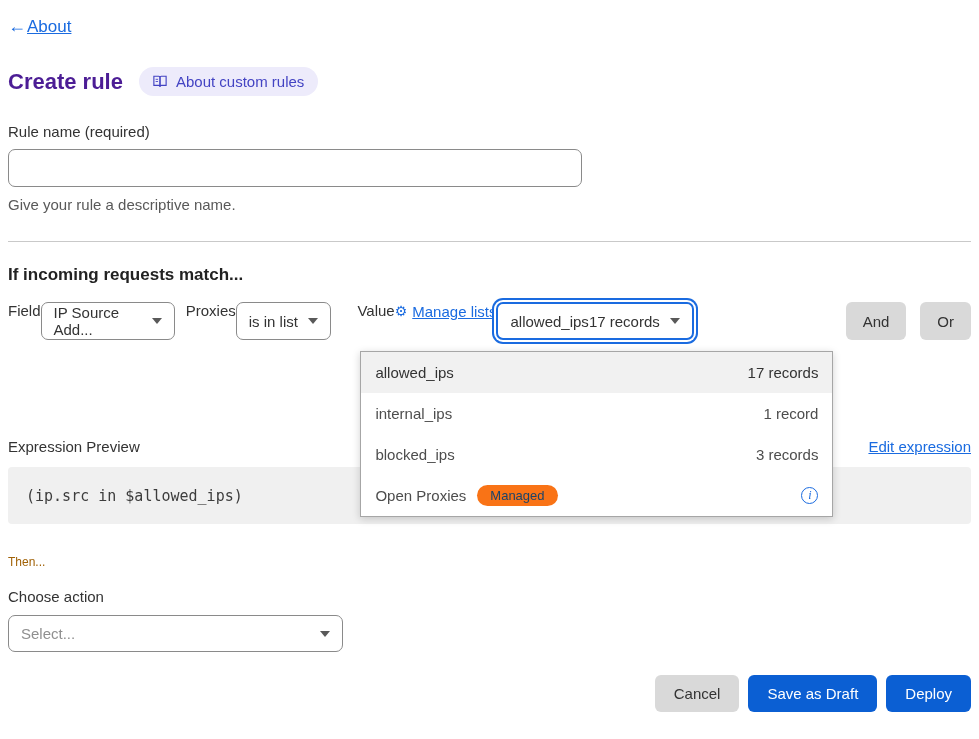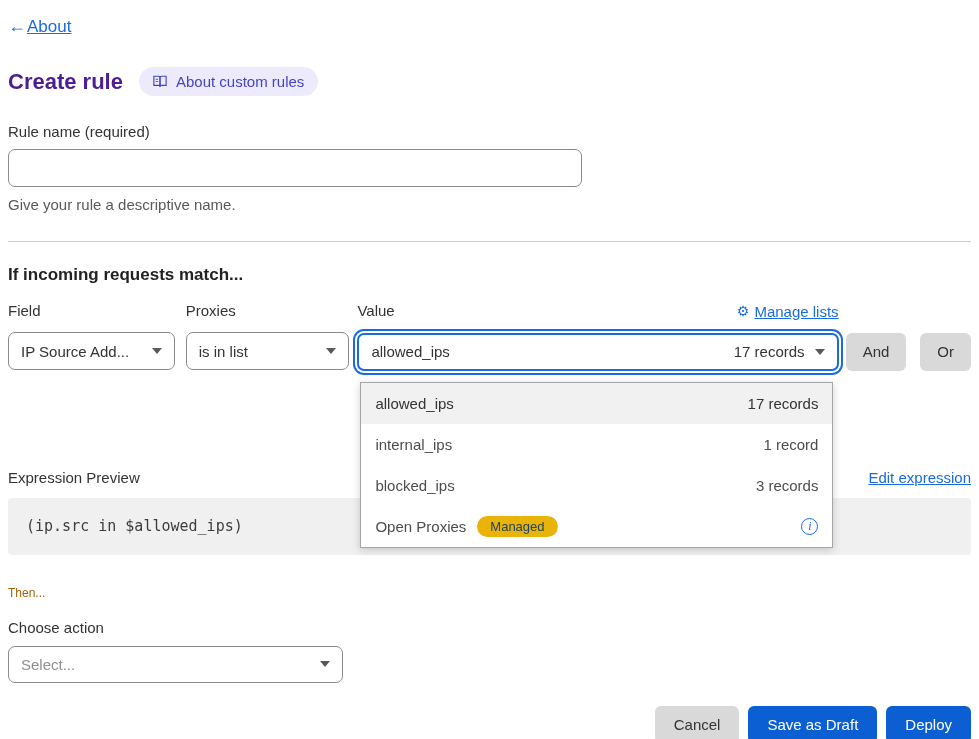--- a/index.html
+++ b/index.html
@@ -39,21 +39,21 @@
     font-family: "Liberation Sans", sans-serif; font-size: 15px; color: #333;
   }
   .help-text { margin-top: 9px; color: #595959; }
 
   .divider { margin-top: 28px; border: none; border-top: 1px solid #c9c9c9; }
 
   .section-heading { margin-top: 23px; font-size: 17px; font-weight: bold; color: #222; }
 
   
   .builder-row { margin-top: 17px; display: flex; align-items: flex-start; }
-  .col { display: flex; flex-direction: column; }
+  .col { display: flex; flex-direction: row; }
   .col-field { width: 167px; margin-right: 11px; }
   .col-operator { width: 164px; margin-right: 8px; }
   .col-value { width: 482px; margin-right: 7px; position: relative; }
   .col-label { margin-bottom: 13px; color: #333; }
   .value-label-row { display: flex; justify-content: space-between; align-items: baseline; margin-bottom: 13px; }
   .manage-link { color: #1a6be0; display: inline-flex; align-items: center; gap: 5px; cursor: pointer; }
   .manage-link .link-text { text-decoration: underline; }
   .gear { font-size: 14px; text-decoration: none; }
 
   .select-box {
@@ -88,21 +88,21 @@
     box-shadow: 0 2px 8px rgba(0,0,0,0.18); z-index: 10;
   }
   .dropdown-item {
     height: 41px; padding: 0 14px;
     display: flex; align-items: center; justify-content: space-between;
     color: #4d4d4d; cursor: pointer;
   }
   .dropdown-item.selected { background: #f1f1f1; color: #333; }
   .item-left { display: flex; align-items: center; }
   .managed-badge {
-    margin-left: 11px; background: #eab308; color: #1b4469;
+    margin-left: 11px; background: #f97316; color: #1b4469;
     border-radius: 12px; padding: 3px 13px; font-size: 13px;
   }
   .info-icon {
     width: 17px; height: 17px; border: 1.5px solid #1a6be0; border-radius: 50%;
     color: #1a6be0; display: flex; align-items: center; justify-content: center;
     font-family: "Liberation Serif", serif; font-style: italic; font-size: 12px;
     cursor: pointer;
   }
 
   

